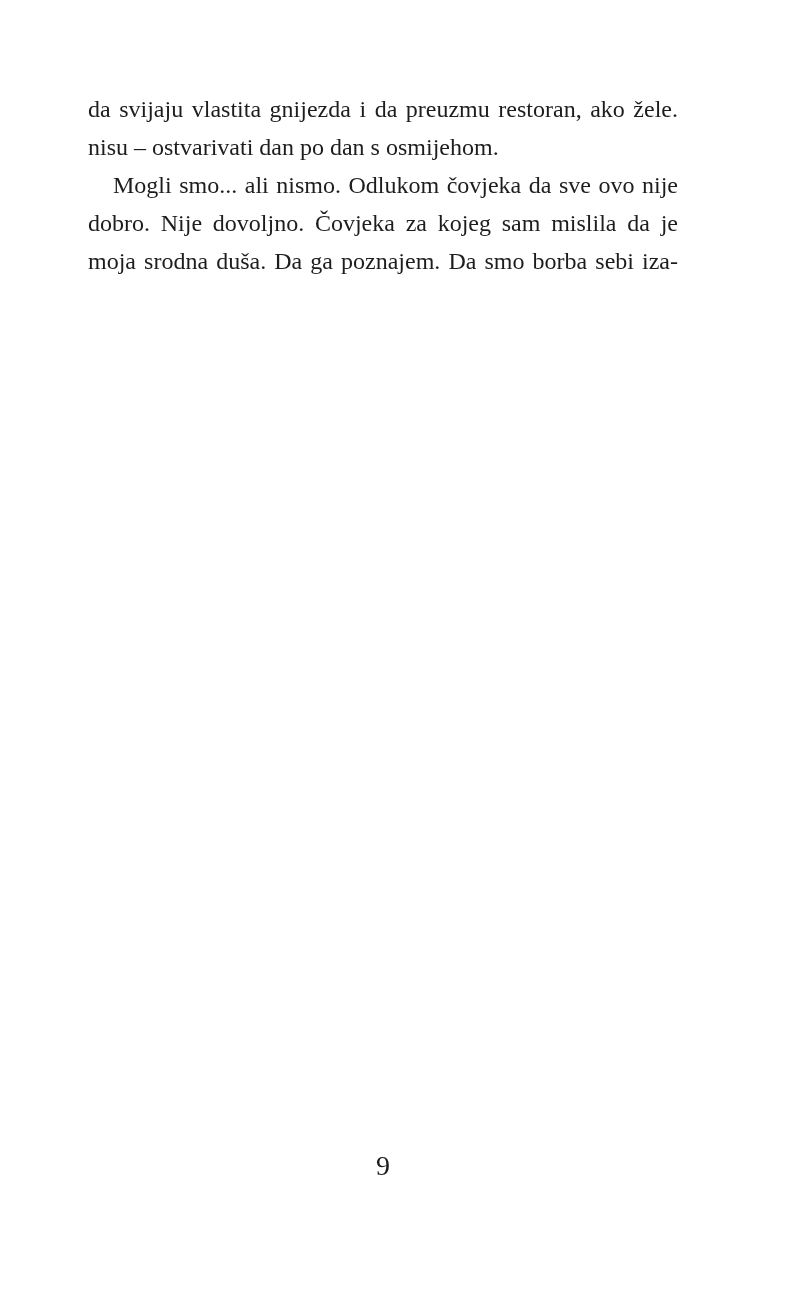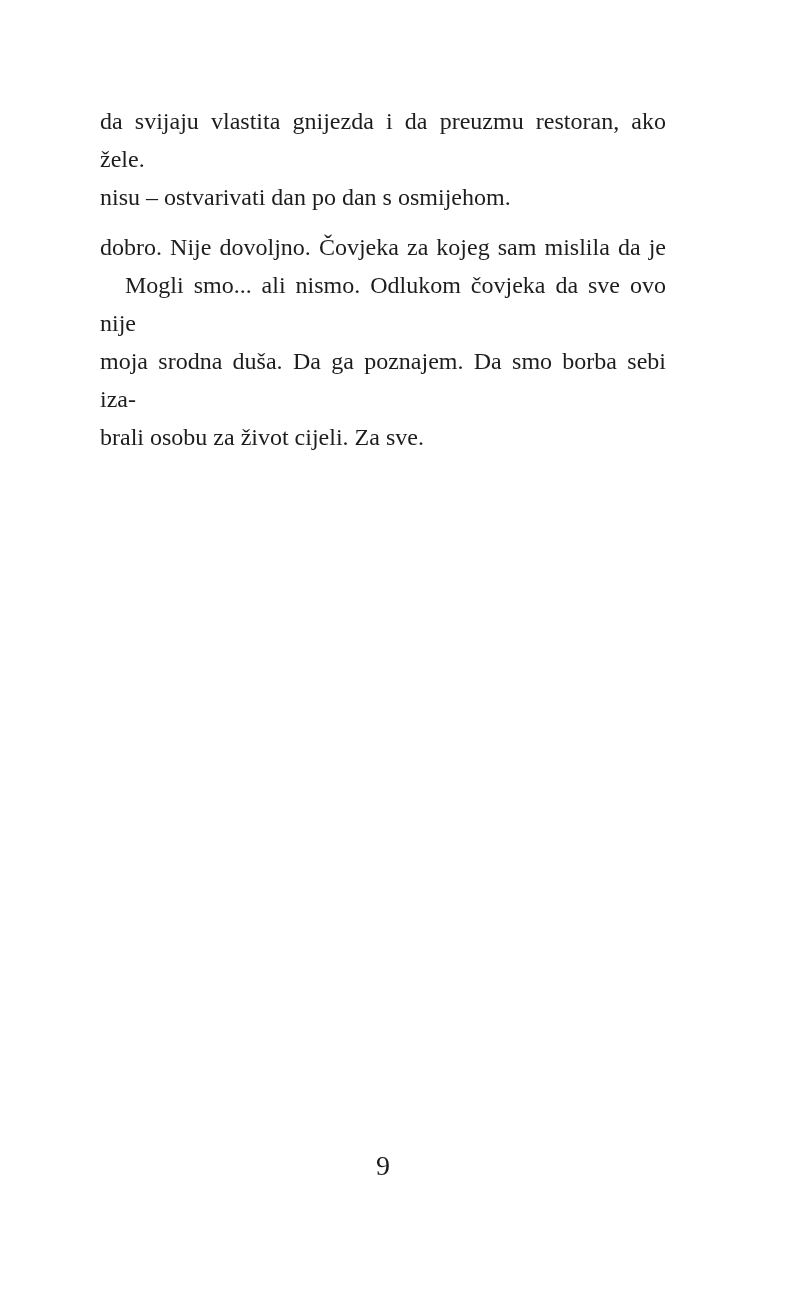--- a/index.html
+++ b/index.html
@@ -16,21 +16,21 @@
     color: #1d1d1d;
     overflow: hidden;
   }
   .text-block {
     position: absolute;
     left: 88px;
     top: 90px;
     width: 590px;
   }
   .para {
-    margin: 12px;
+    margin: 0;
     padding: 0;
   }
   .para .line {
     font-size: 24px;
     line-height: 38px;
     text-align: justify;
     text-align-last: justify;
     letter-spacing: 0;
   }
   .para .line.last {
@@ -53,20 +53,19 @@
 </head>
 <body>
 
 <div class="book-page">
   <div class="text-block">
       <div class="para">
         <div class="line">da svijaju vlastita gnijezda i da preuzmu restoran, ako žele.</div>
         <div class="line last">nisu – ostvarivati dan po dan s osmijehom.</div>
       </div>
       <div class="para">
+        <div class="line indent">Mogli smo... ali nismo. Odlukom čovjeka da sve ovo nije</div>
         <div class="line">dobro. Nije dovoljno. Čovjeka za kojeg sam mislila da je</div>
-        <div class="line indent">Mogli smo... ali nismo. Odlukom čovjeka da sve ovo nije</div>
         <div class="line">moja srodna duša. Da ga poznajem. Da smo borba sebi iza-</div>
-        <div class="line last">brali osobu za život cijeli. Za sve.</div>
       </div>
     </div>
   <div class="folio">9</div>
 </div>
 
 </body></html>

